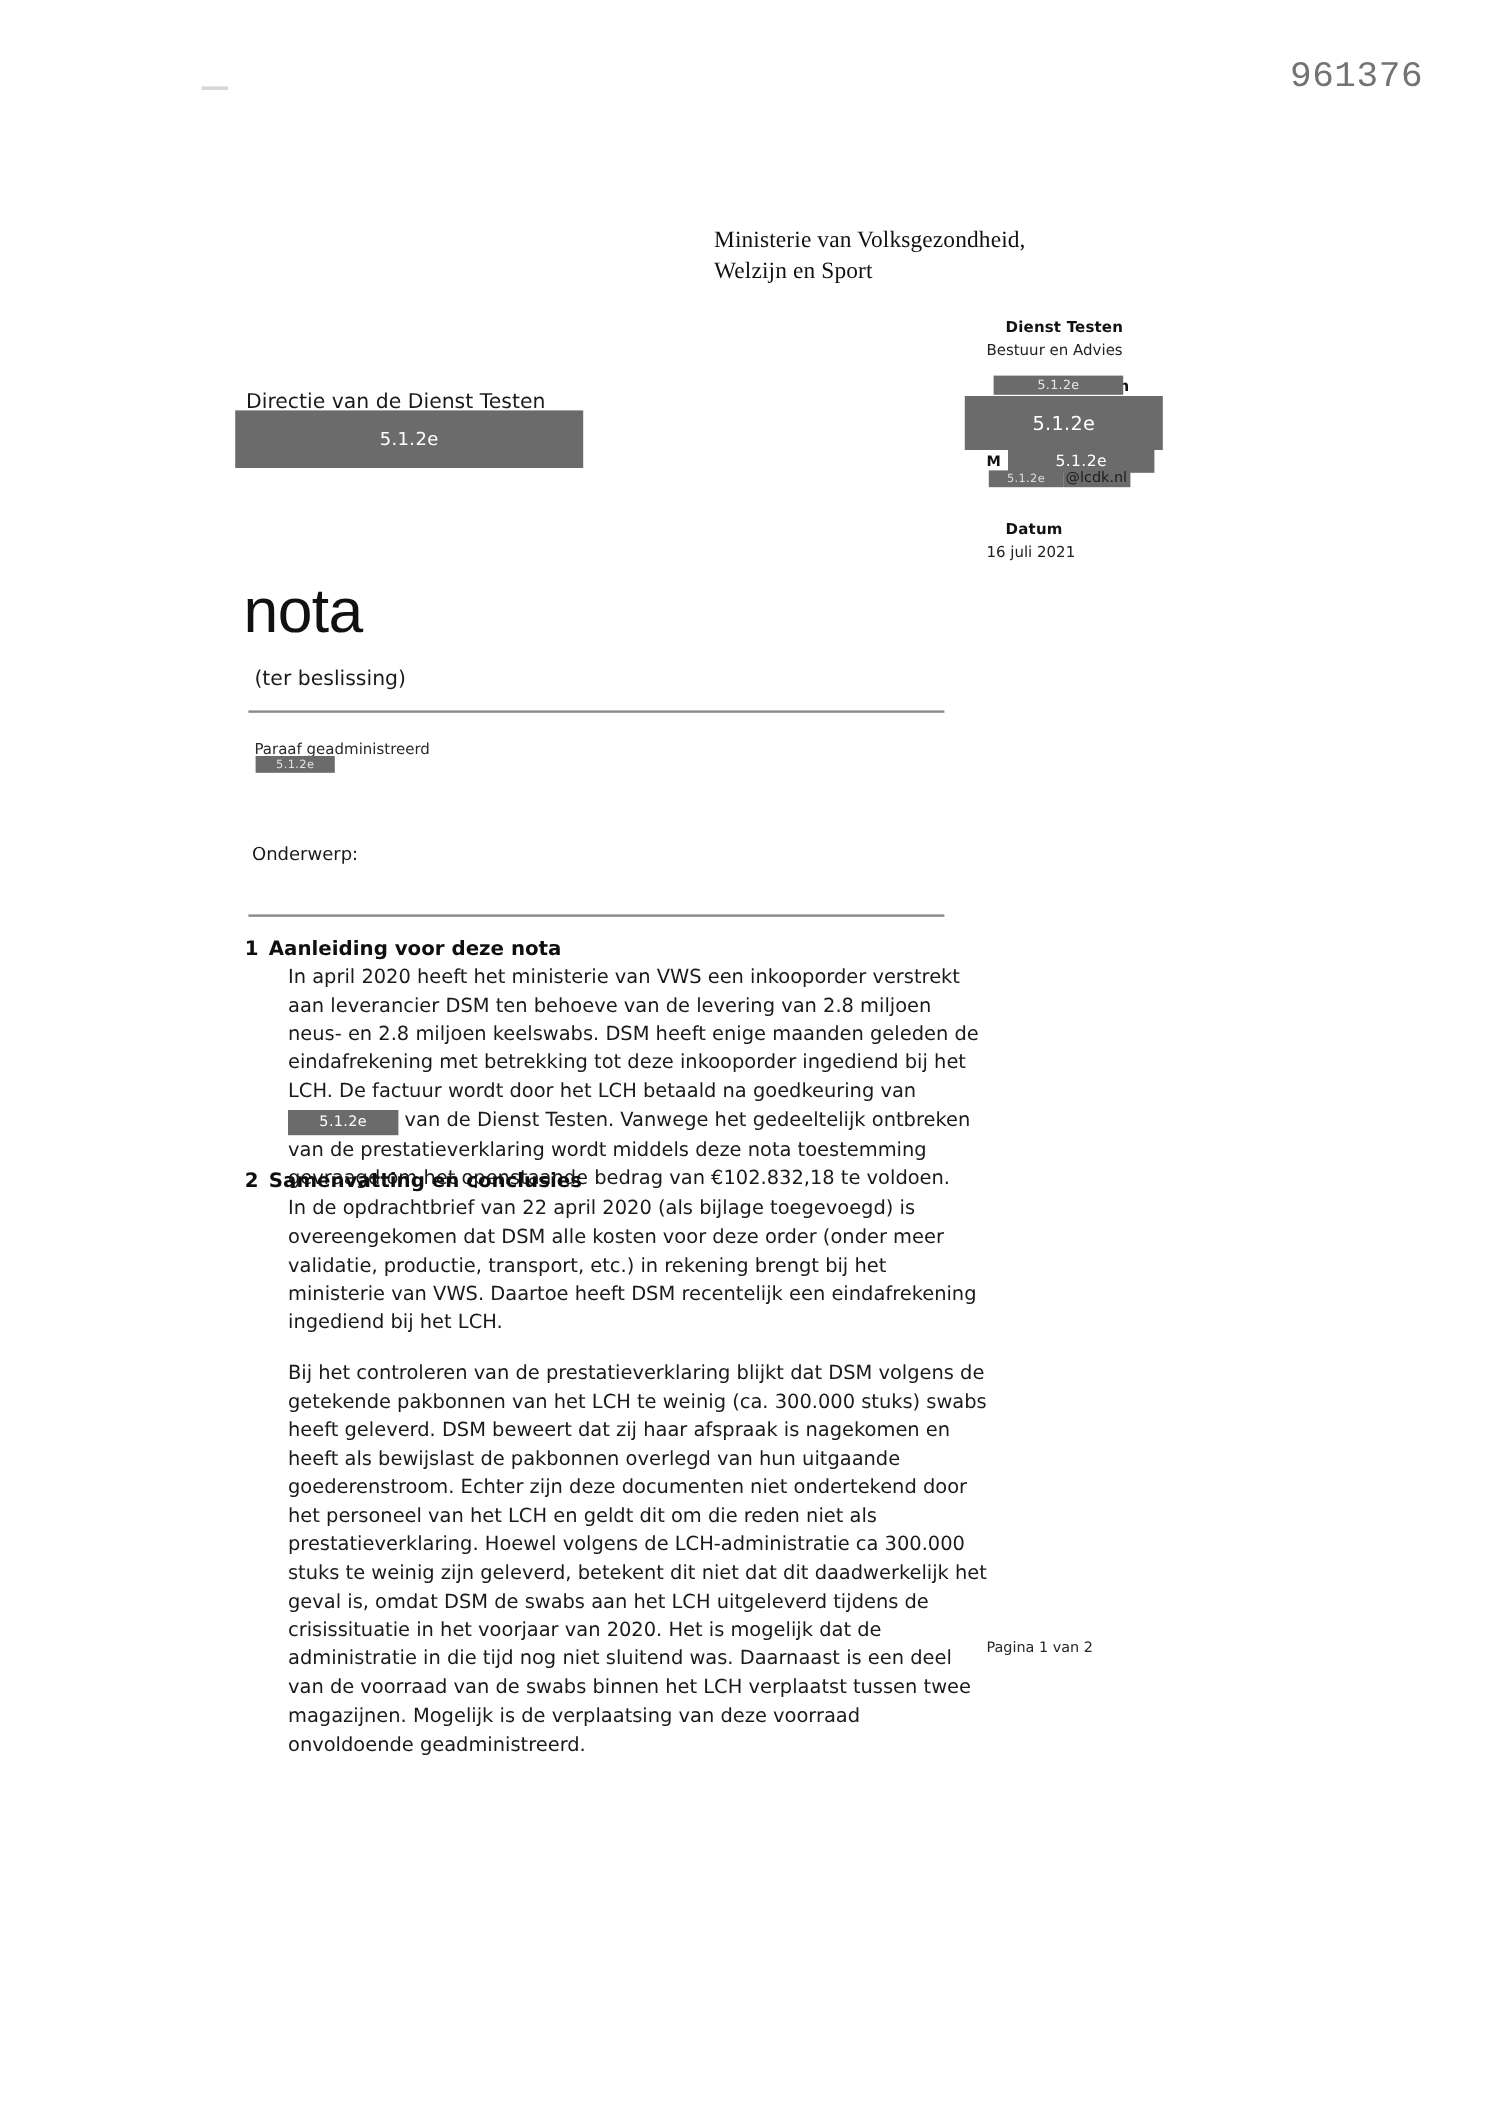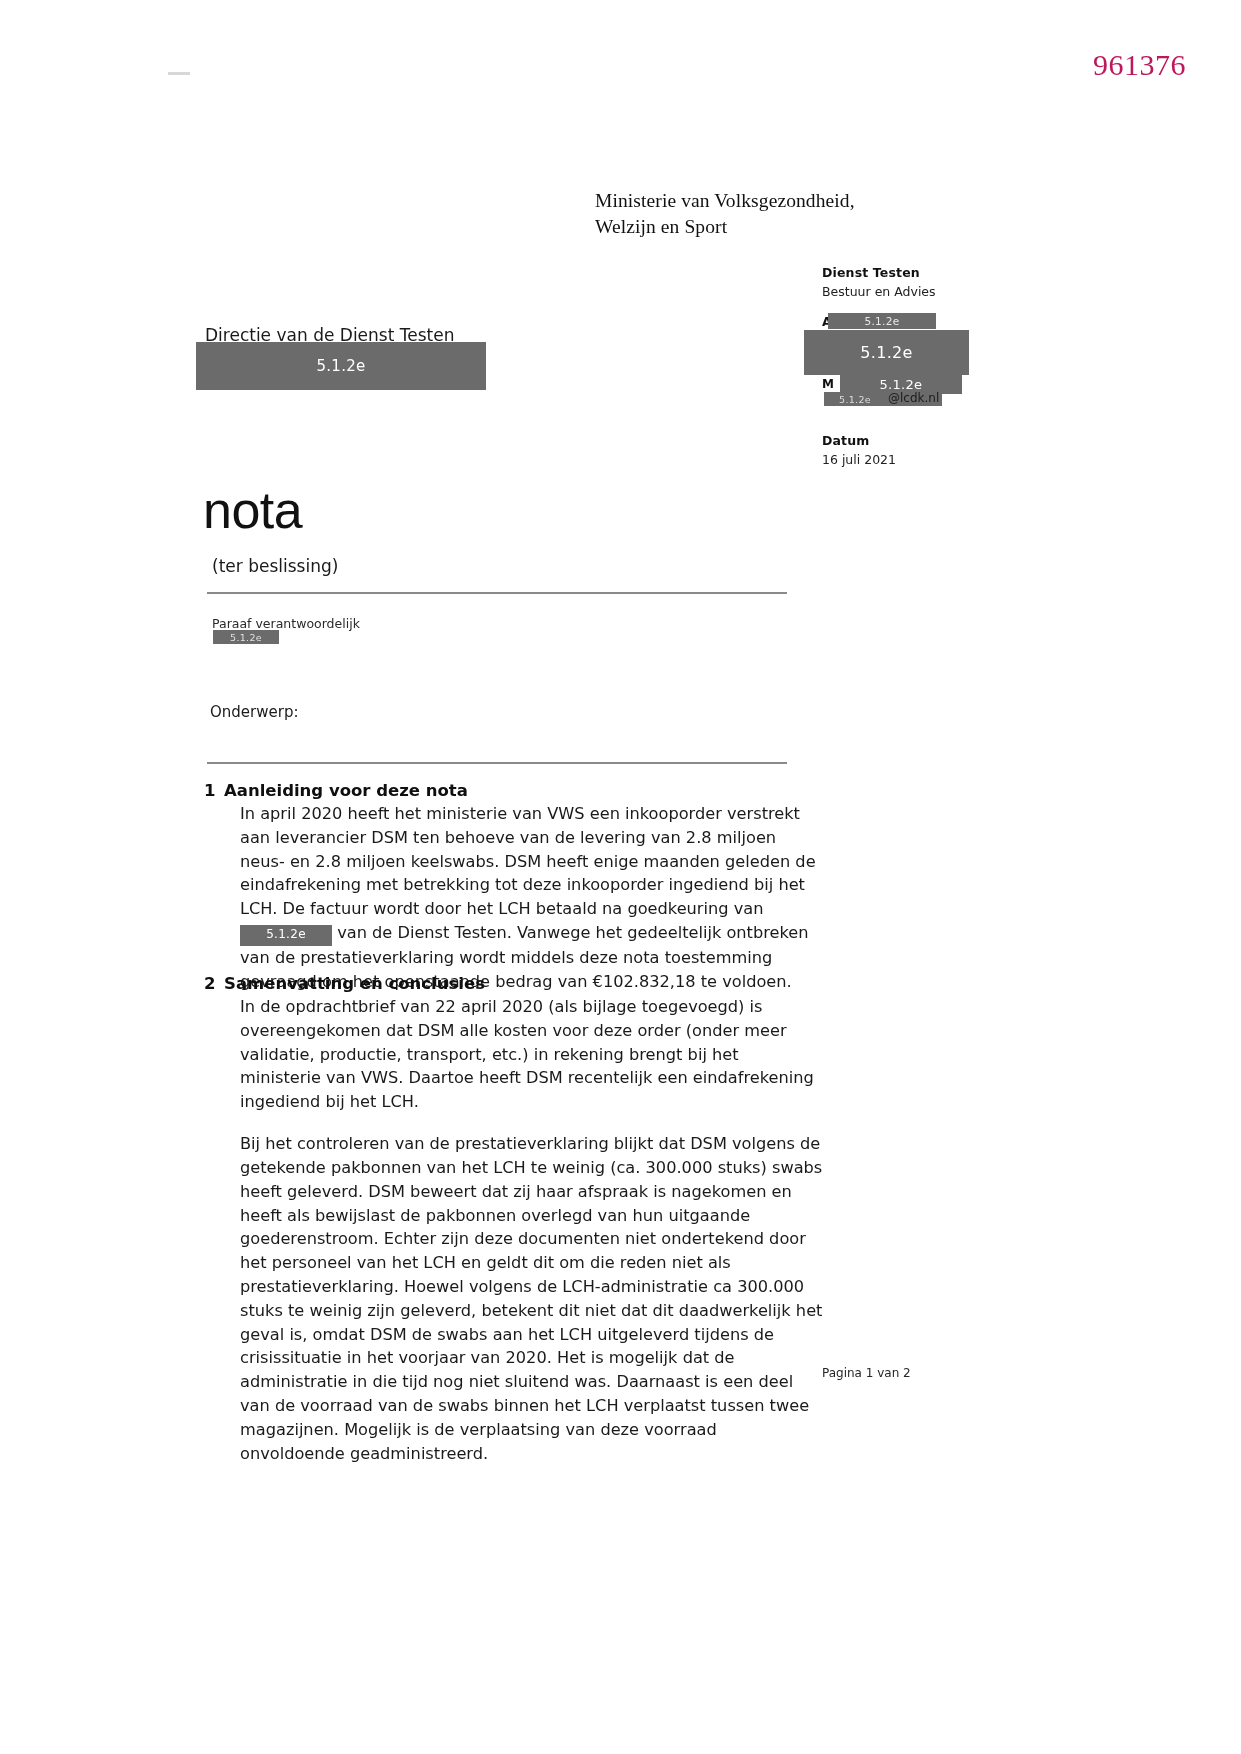--- a/index.html
+++ b/index.html
@@ -19,24 +19,24 @@
   .page {
     position: absolute;
     inset: 0;
   }
 
   
   .page-number {
     position: absolute;
     top: 48px;
     right: 55px;
-    font-family: Liberation Serif, serif;
+    font-family: Liberation Mono, monospace;
     font-size: 30px;
     letter-spacing: 0.5px;
-    color: #be185d;
+    color: #737373;
   }
 
   
   .scan-mark {
     position: absolute;
     top: 72px;
     left: 168px;
     width: 22px;
     height: 3px;
     background: #d8d8d8;
@@ -89,20 +89,21 @@
     width: 220px;
     font-size: 12.5px;
     line-height: 1.5;
     color: #1f1f1f;
   }
   .meta-label {
     font-weight: bold;
     font-size: 12.5px;
     color: #111111;
     letter-spacing: 0.15px;
+    margin-left: 16px;
   }
   .meta-value {
     font-size: 12.5px;
     color: #222222;
   }
   .meta-gap { height: 11px; }
 
   .red-afkomstig {
     position: absolute;
     left: 828px;
@@ -325,21 +326,21 @@
     <div class="meta-label">Datum</div>
     <div class="meta-value">16 juli 2021</div>
   </div>
 
 
   <div class="nota-title">nota</div>
   <div class="nota-sub">(ter beslissing)</div>
 
   <div class="rule rule-1"></div>
 
-  <div class="paraaf-label">Paraaf verantwoordelijk</div>
+  <div class="paraaf-label">Paraaf geadministreerd</div>
   <div class="redaction red-paraaf">5.1.2e</div>
 
   <div class="onderwerp-label">Onderwerp:</div>
 
   <div class="rule rule-2"></div>
 
   <div class="section" id="sec1">
     <p class="section-head">
       <span class="num">1</span><span>Aanleiding voor deze nota</span>
     </p>

